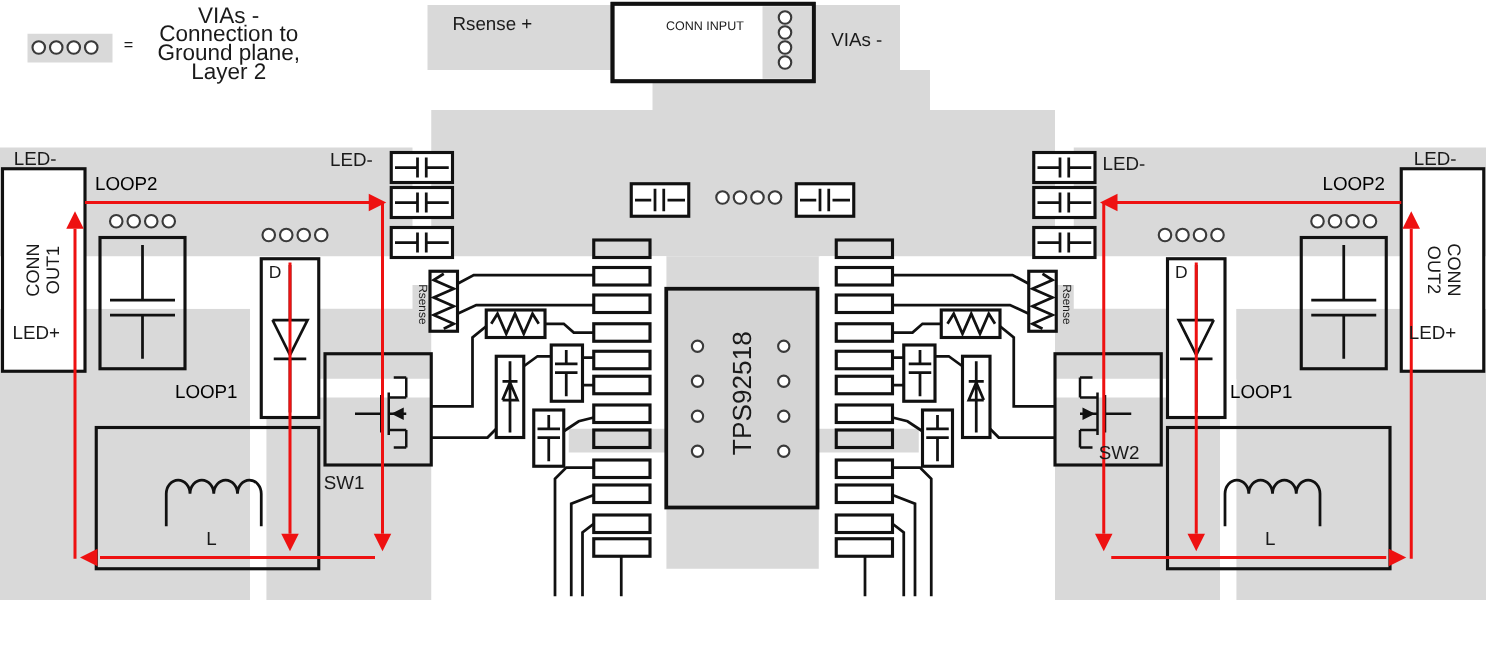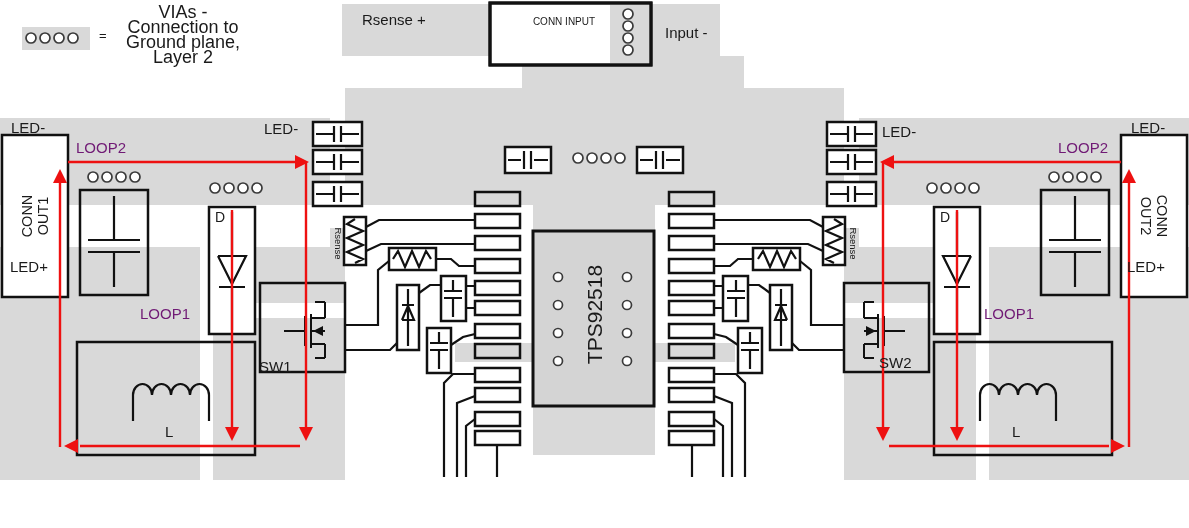--- a/index.html
+++ b/index.html
@@ -2,21 +2,21 @@
 <html><head>
 <meta charset="utf-8">
 <style>
   html,body{margin:0;padding:0;background:#fff;}
   #stage{position:relative;width:1189px;height:528px;overflow:hidden;
          font-family:"Liberation Sans","DejaVu Sans",sans-serif;color:#1a1a1a;background:#fff;}
   #pcb{position:absolute;left:0;top:0;}
   .lbl{position:absolute;white-space:nowrap;font-size:15px;line-height:17px;}
   .lbl.small{font-size:18px;line-height:15px;}
   .lbl.wrap{white-space:normal;text-align:center;}
-  .lbl.red{color:#701a75;}
+  .lbl.red{color:#000000;}
   .rot-ccw{transform:rotate(-90deg);transform-origin:center;}
   .rot-cw{transform:rotate(90deg);transform-origin:center;}
   .lbl.conn-vert{white-space:normal;text-align:center;width:48px;font-size:14.5px;line-height:16px;}
   .lbl.chip-txt{font-size:21px;width:122px;text-align:center;}
   .lbl.rsense{font-size:9.5px;width:42px;text-align:center;}
 </style>
 </head>
 <body>
 
 <div id="stage">
@@ -199,31 +199,31 @@
         <circle cx="59" cy="38" r="5"></circle>
         <circle cx="73" cy="38" r="5"></circle>
   </g>
 </svg>
 
 <div class="lbl" style="left:99px;top:27px;font-size:13px;">=</div>
 <div class="lbl small wrap" style="left:112px;top:5px;width:142px;">VIAs - Connection to Ground plane, Layer 2</div>
 
 <div class="lbl" style="left:362px;top:11px;">Rsense +</div>
 <div class="lbl wrap" style="left:521px;top:13px;width:86px;font-size:10px;">CONN INPUT</div>
-<div class="lbl" style="left:665px;top:24px;">Input -</div>
+<div class="lbl" style="left:665px;top:24px;">VIAs -</div>
 
 <div class="lbl" style="left:11px;top:119px;">LED-</div>
 <div class="lbl conn-vert rot-ccw" style="left:11px;top:200px;">CONN OUT1</div>
 <div class="lbl" style="left:10px;top:258px;">LED+</div>
 <div class="lbl red" style="left:76px;top:139px;">LOOP2</div>
 <div class="lbl red" style="left:140px;top:305px;">LOOP1</div>
 <div class="lbl" style="left:264px;top:120px;">LED-</div>
 <div class="lbl rsense rot-cw" style="left:317px;top:235px;">Rsense</div>
 <div class="lbl" style="left:215px;top:209px;font-size:14px;">D</div>
-<div class="lbl" style="left:259px;top:358px;text-align:center;">SW1</div>
+<div class="lbl" style="left:259px;top:378px;text-align:center;">SW1</div>
 <div class="lbl" style="left:165px;top:423px;">L</div>
 
 <div class="lbl" style="left:1131px;top:119px;">LED-</div>
 <div class="lbl conn-vert rot-cw" style="left:1130px;top:200px;">CONN OUT2</div>
 <div class="lbl" style="left:1127px;top:258px;">LED+</div>
 <div class="lbl red" style="left:1058px;top:139px;">LOOP2</div>
 <div class="lbl red" style="left:984px;top:305px;">LOOP1</div>
 <div class="lbl" style="left:882px;top:123px;">LED-</div>
 <div class="lbl rsense rot-cw" style="left:832px;top:235px;">Rsense</div>
 <div class="lbl" style="left:940px;top:209px;font-size:14px;">D</div>

